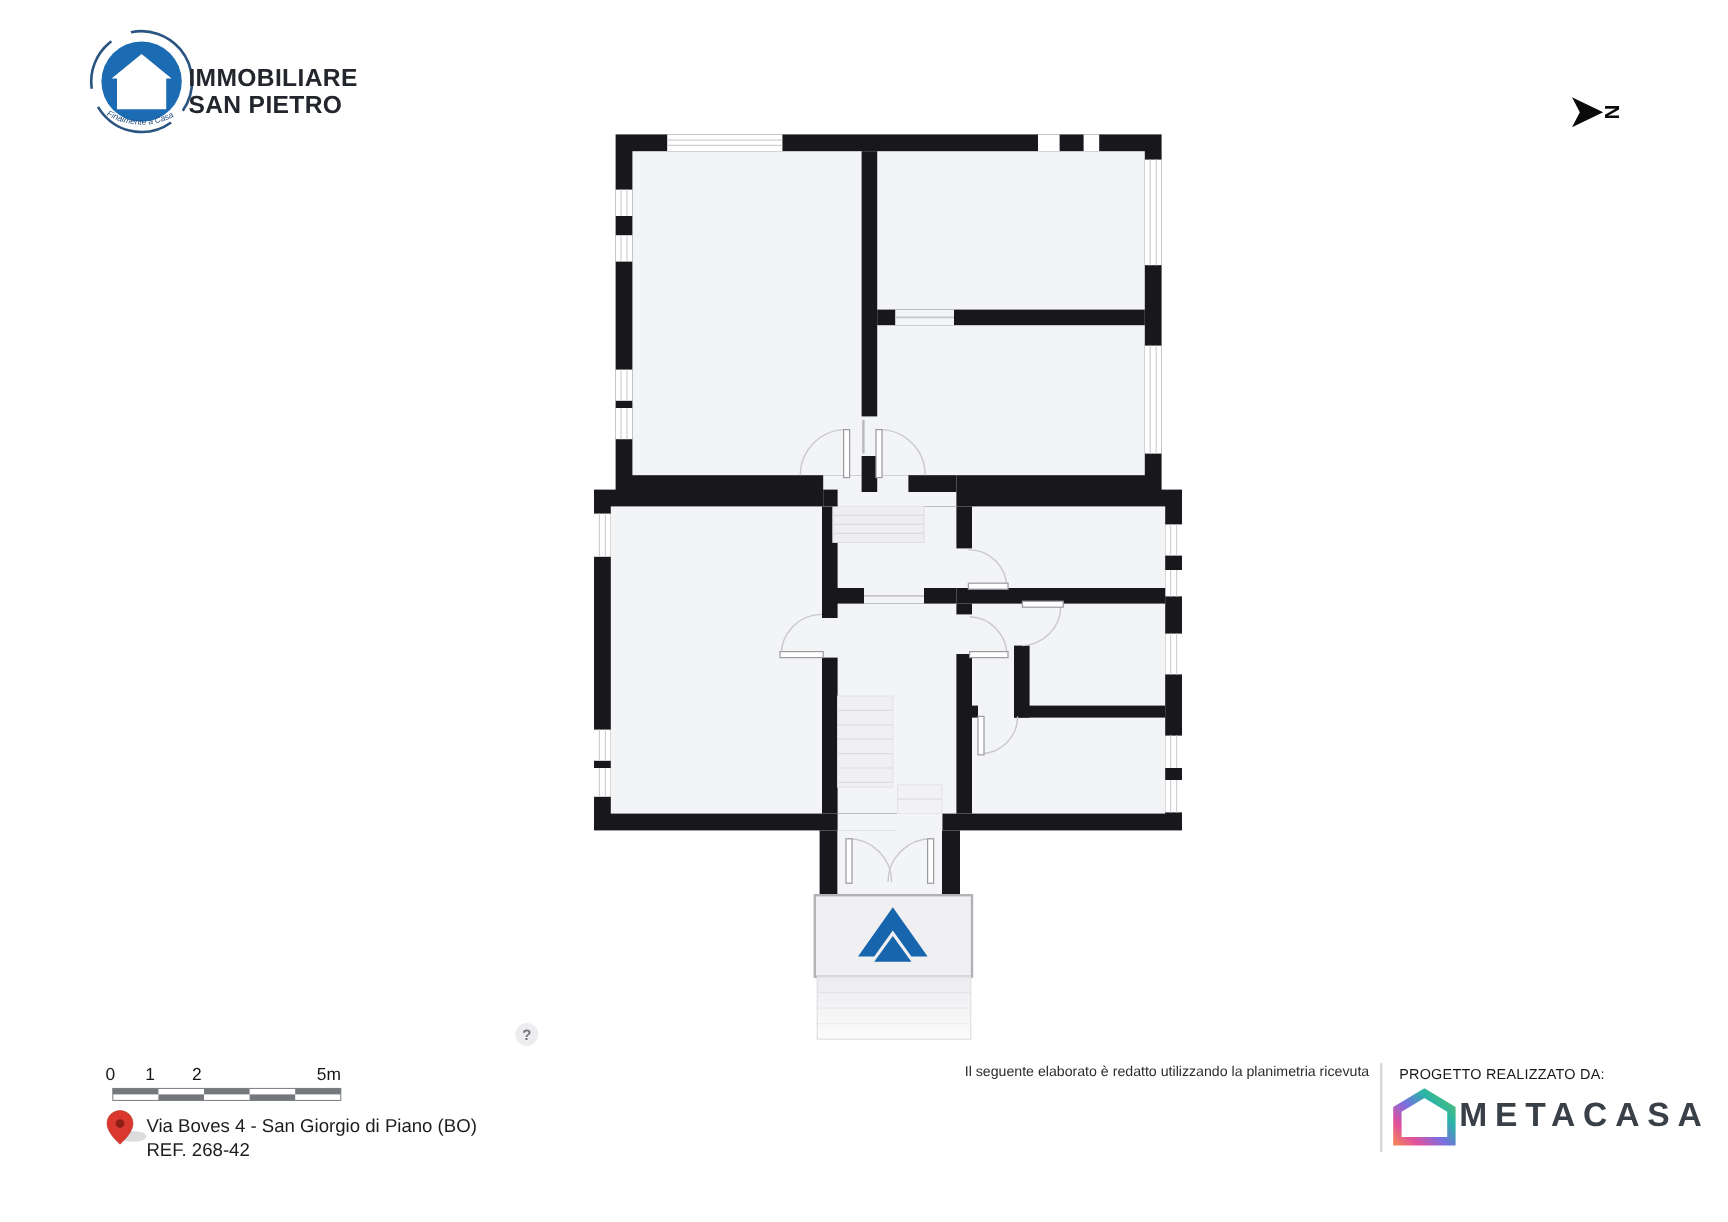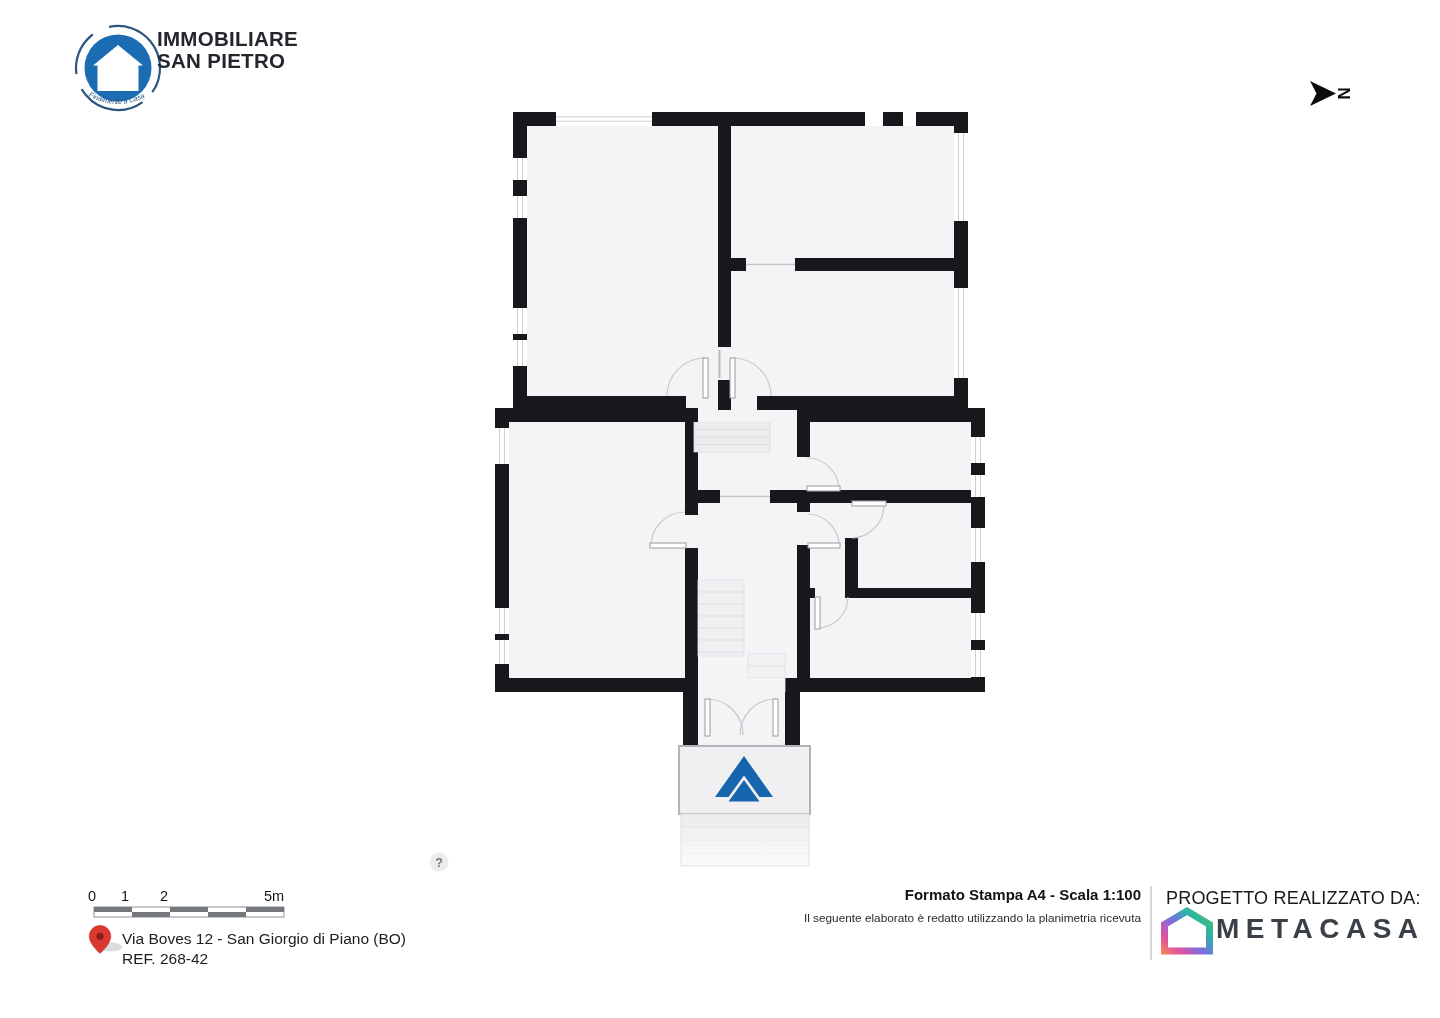--- a/index.html
+++ b/index.html
@@ -2,39 +2,39 @@
 <html><head>
 <meta charset="utf-8">
 <style>
   html,body{margin:0;padding:0;background:#ffffff;}
   body{width:1440px;height:1018px;position:relative;overflow:hidden;
        font-family:"Liberation Sans",sans-serif;color:#1d1d1f;}
   .abs{position:absolute;}
   svg text{font-family:"Liberation Sans",sans-serif;}
 
   
-  .logo-text{left:157px;top:28px;line-height:22px;font-weight:700;
+  .logo-text{left:157px;top:55px;line-height:22px;font-weight:700;
              font-size:20.5px;letter-spacing:.3px;color:#23262d;}
 
   
   .scale-label{top:888px;font-size:14.5px;color:#17171a;}
   .sl-0{left:88px;} .sl-1{left:121px;} .sl-2{left:160px;} .sl-5{left:264px;}
 
   
   .address{left:122px;top:929px;font-size:15.5px;line-height:19.5px;color:#1d1d1f;}
 
   
   .print-info{right:299px;top:886px;text-align:right;width:560px;}
   .print-title{font-size:15px;font-weight:700;color:#131313;margin:0 0 8px 0;}
   .print-line{font-size:11.8px;line-height:15px;color:#2b2b2b;}
 
   .divider-v{left:1150px;top:886px;width:2px;height:74px;background:#d7d7db;}
 
   
-  .credits-label{left:1166px;top:888px;font-size:18px;letter-spacing:.2px;color:#191919;}
+  .credits-label{left:1166px;top:888px;font-size:12px;letter-spacing:.2px;color:#191919;}
   .metacasa-word{left:1216px;top:913px;font-size:28px;letter-spacing:6.5px;
                  font-weight:700;color:#3a4047;}
 </style>
 </head>
 <body>
 
 <svg class="abs" style="left:0;top:0" width="1440" height="1018" viewBox="0 0 1440 1018">
   <defs>
     <linearGradient id="stepsFade" x1="0" y1="0" x2="0" y2="1">
       <stop offset="0" stop-color="#ececef"></stop>
@@ -261,25 +261,24 @@
   <div>IMMOBILIARE</div>
   <div>SAN PIETRO</div>
 </div>
 
 <span class="abs scale-label sl-0">0</span>
 <span class="abs scale-label sl-1">1</span>
 <span class="abs scale-label sl-2">2</span>
 <span class="abs scale-label sl-5">5m</span>
 
 <div class="abs address">
-  <div>Via Boves 12 - San Giorgio di Piano (BO)</div>
+  <div>Via Boves 4 - San Giorgio di Piano (BO)</div>
   <div>REF. 268-42</div>
 </div>
 
 <div class="abs print-info">
-  <div class="print-title">Formato Stampa A4 - Scala 1:100</div>
   <div class="print-line">Il seguente elaborato è redatto utilizzando la planimetria ricevuta</div>
 </div>
 
 <div class="abs divider-v"></div>
 
 <div class="abs credits-label">PROGETTO REALIZZATO DA:</div>
 <div class="abs metacasa-word">METACASA</div>
 
 </body></html>

